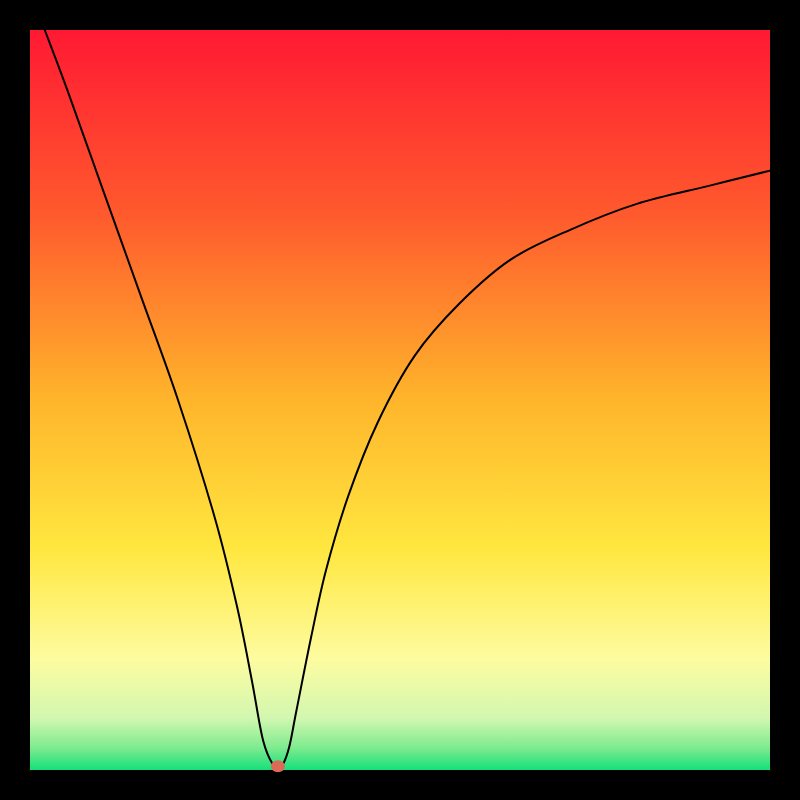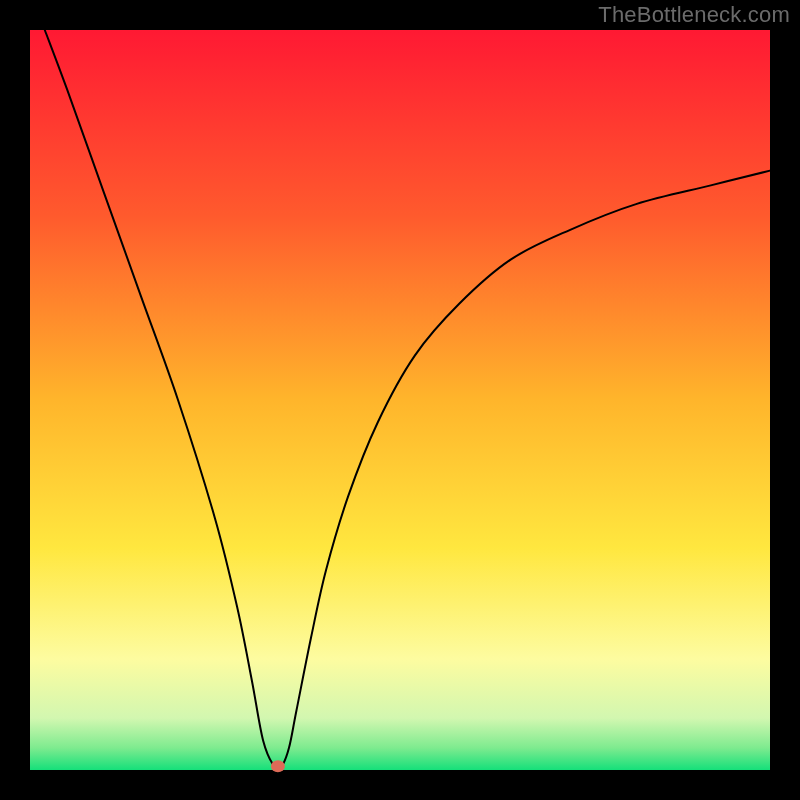--- a/index.html
+++ b/index.html
@@ -27,21 +27,20 @@
     z-index: 10;
   }
   svg {
     display: block;
   }
 </style>
 </head>
 <body>
 
 <div class="wrap">
-  <div class="watermark">TheBottleneck.com</div>
   <svg id="chart-svg" width="800" height="800" viewBox="0 0 800 800">
       <rect x="0" y="0" width="800" height="800" fill="#000000"></rect>
       <defs>
         <linearGradient id="bg-grad" x1="0" y1="0" x2="0" y2="1">
           <stop offset="0%" stop-color="#ff1933"></stop>
           <stop offset="25%" stop-color="#ff5a2d"></stop>
           <stop offset="50%" stop-color="#ffb52b"></stop>
           <stop offset="70%" stop-color="#ffe73f"></stop>
           <stop offset="85%" stop-color="#fdfca0"></stop>
           <stop offset="93%" stop-color="#d2f7b0"></stop>

